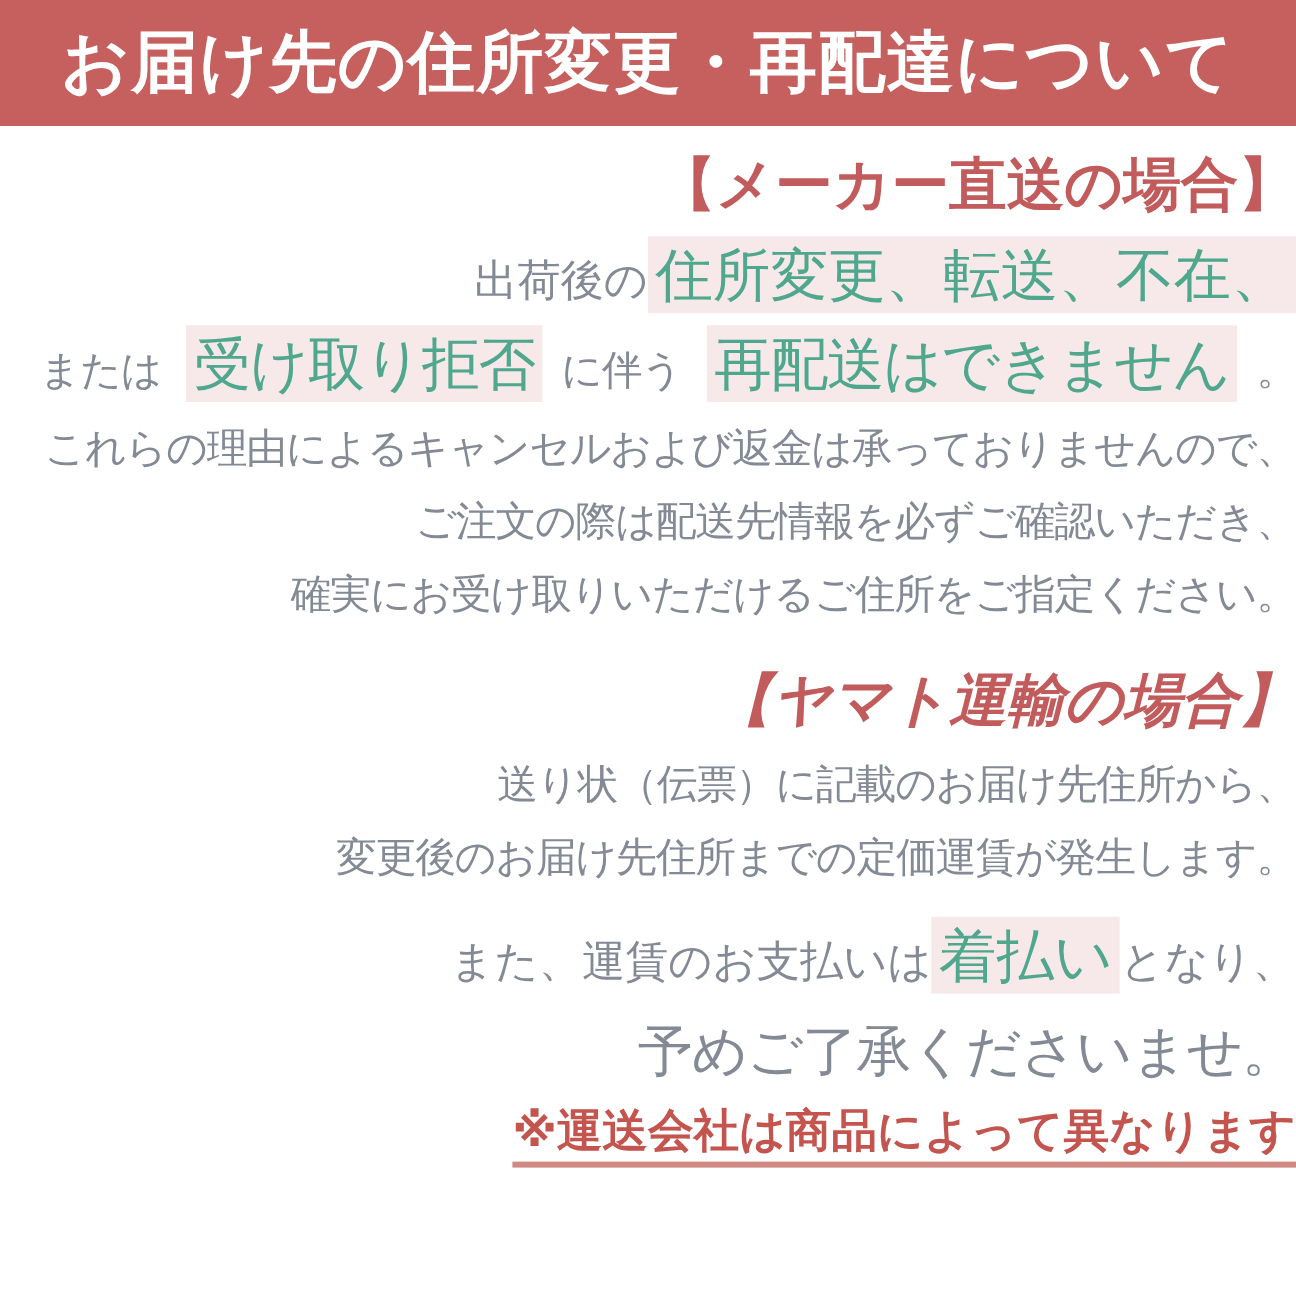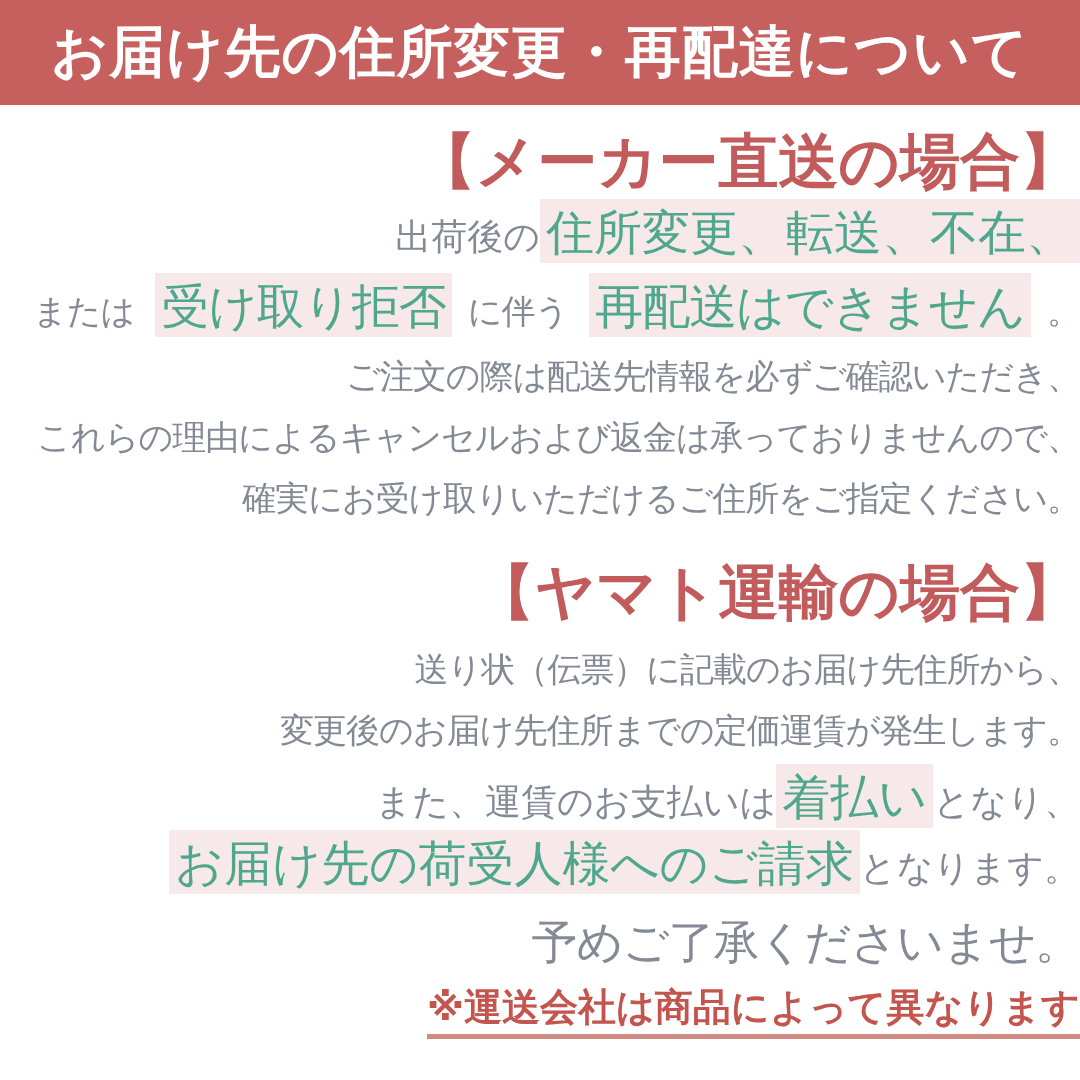--- a/index.html
+++ b/index.html
@@ -7,35 +7,35 @@
     font-family:"DejaVu Sans", sans-serif; }
 
   .page { width:1080px; height:848px; display:flex; flex-direction:column; align-items:flex-end; }
 
   
   .band { width:100%; height:105px; background:#c5605e;
     display:flex; align-items:center; justify-content:center; flex:0 0 auto; }
   .band-title { color:#ffffff; font-size:56px; font-weight:bold; letter-spacing:1px; white-space:nowrap; }
 
   
-  .sec-heading { color:#c25c5c; font-size:60px; font-weight:bold; white-space:nowrap; line-height:1.15; }
+  .sec-heading { color:#c25c5c; font-size:48px; font-weight:bold; white-space:nowrap; line-height:1.15; }
   #h1 { margin-top:22px; }
-  #h2 { margin-top:40px; }
+  #h2 { margin-top:40px;font-style:italic; }
 
   
   .mixline { white-space:nowrap; line-height:1.25; text-align:center; }
   .plain   { color:#848a95; font-size:36px; vertical-align:baseline; }
   .em      { color:#4fa78e; background:#f7e9e9; font-size:48px; padding:5px 6px 3px; vertical-align:baseline; }
   .mixline.tight .plain { font-size:34px; letter-spacing:-1px;margin-left:16px; }
   .mixline.tight .em    { font-size:48px; letter-spacing:-1px;margin-left:21px; }
 
-  #s1-line1 { margin-top:6px; }
+  #s1-line1 { margin-top:18px; }
   #s1-line2 { margin-top:14px; }
   #s2-line1 { margin-top:18px; }
-  #s2-line2 { margin-top:16px; }
+  #s2-line2 { margin-top:32px; }
   #s2-line3 { margin-top:6px;  }
 
   
   .body-line { color:#848a95; font-size:34px; letter-spacing:-1px; white-space:nowrap; line-height:1.2; }
   #s1-body1 { margin-top:20px; }
   #s1-body2 { margin-top:20px; }
   #s1-body3 { margin-top:20px; }
   #s2-body1 { margin-top:22px; }
   #s2-body2 { margin-top:20px; }
   #s2-body3 { margin-top:22px; font-size:46px; }
@@ -56,35 +56,32 @@
   <div class="sec-heading" id="h1">【メーカー直送の場合】</div>
 
   <div class="mixline" id="s1-line1">
     <span class="plain">出荷後の</span><span class="em">住所変更、転送、不在、</span>
   </div>
 
   <div class="mixline tight" id="s1-line2">
     <span class="plain">または</span><span class="em">受け取り拒否</span><span class="plain">に伴う</span><span class="em">再配送はできません</span><span class="plain">。</span>
   </div>
 
+  <div class="body-line" id="s1-body1">これらの理由によるキャンセルおよび返金は承っておりませんので、</div>
   <div class="body-line" id="s1-body2">ご注文の際は配送先情報を必ずご確認いただき、</div>
-  <div class="body-line" id="s1-body1">これらの理由によるキャンセルおよび返金は承っておりませんので、</div>
   <div class="body-line" id="s1-body3">確実にお受け取りいただけるご住所をご指定ください。</div>
 
   <div class="sec-heading" id="h2">【ヤマト運輸の場合】</div>
 
 
   <div class="body-line" id="s2-body1">送り状（伝票）に記載のお届け先住所から、</div>
   <div class="body-line" id="s2-body2">変更後のお届け先住所までの定価運賃が発生します。</div>
 
   <div class="mixline" id="s2-line2">
     <span class="plain">また、運賃のお支払いは</span><span class="em">着払い</span><span class="plain">となり、</span>
   </div>
 
-  <div class="mixline" id="s2-line3">
-    <span class="em">お届け先の荷受人様へのご請求</span><span class="plain">となります。</span>
-  </div>
 
   <div class="body-line" id="s2-body3">予めご了承くださいませ。</div>
 
   <div class="footnote">※運送会社は商品によって異なります</div>
 
 </div>
 
 </body></html>

